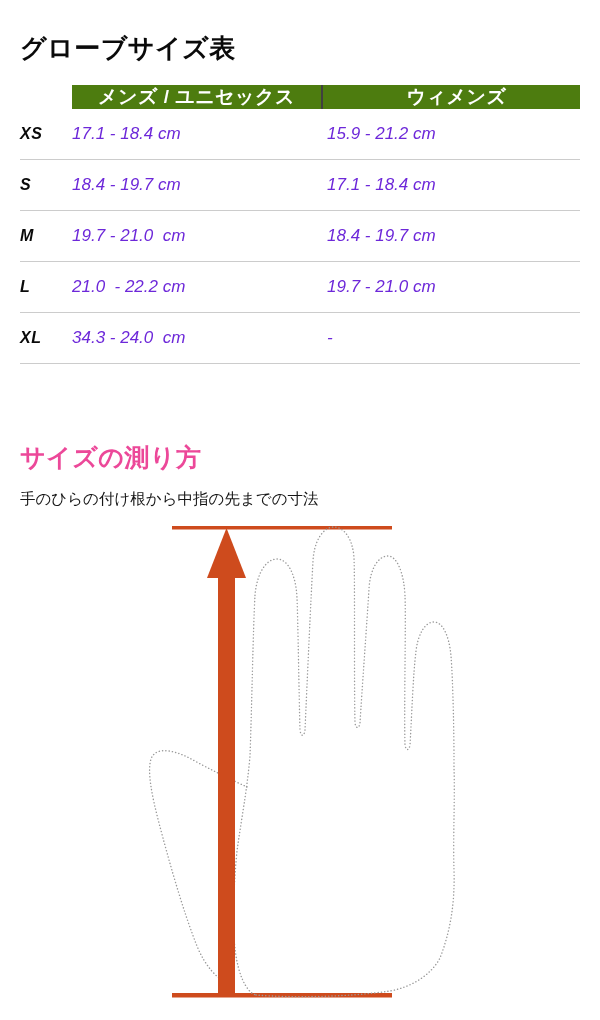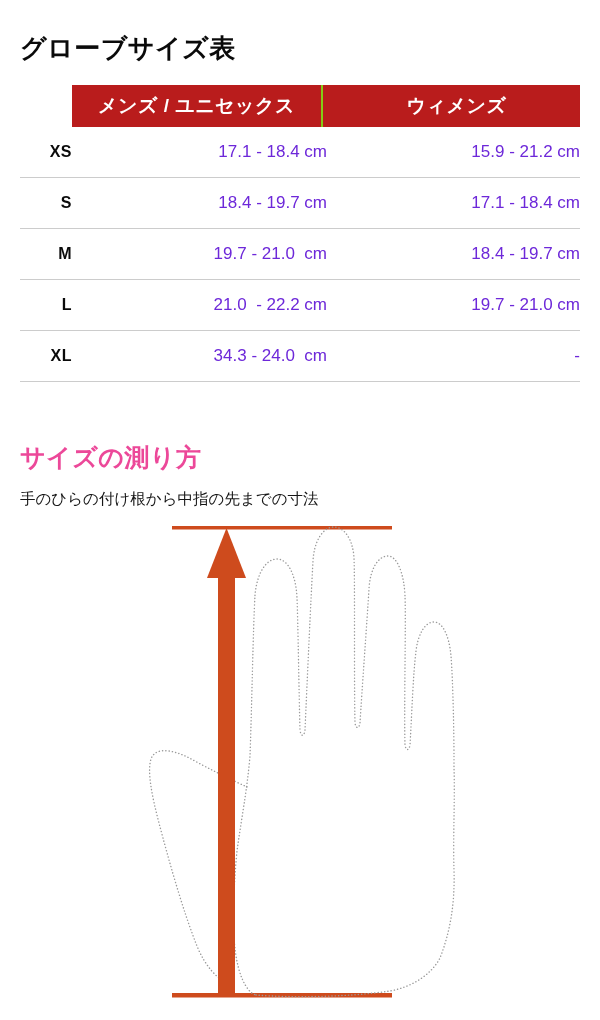--- a/index.html
+++ b/index.html
@@ -12,34 +12,34 @@
     overflow: hidden;
   }
   .title1 {
     position: absolute; left: 20px; top: 14px;
     font-size: 26px; font-weight: bold; color: #0a0a0a;
     letter-spacing: 0.5px;
   }
   
   .size-table { position: absolute; left: 20px; top: 85px; width: 560px; }
   .tbl-header {
-    display: flex; margin-left: 52px; height: 42px;
-    background: #b91c1c; color: #ffffff;
+    display: flex; margin-left: 52px; height: 24px;
+    background: #4d7c0f; color: #ffffff;
   }
   .tbl-header .hcell {
     display: flex; align-items: center; justify-content: center;
     font-weight: bold; font-size: 19px; letter-spacing: 0.5px;
   }
   .hcell.mens { width: 255px; }
-  .hcell.womens { width: 253px; border-left: 2px solid #84cc16; padding-left: 10px; }
+  .hcell.womens { width: 253px; border-left: 2px solid #404040; padding-left: 10px; }
   .tbl-row {
     display: flex; height: 50px; align-items: center;
     border-bottom: 1px solid #cccccc;
   }
-  .cell { text-align: right; }
+  .cell { text-align: left; font-style: italic; }
   .cell.size {
     width: 52px; font-weight: bold; font-size: 16px; color: #0a0a0a;
     letter-spacing: 0.5px;
   }
   .cell.val { font-size: 17px; white-space: pre; color: #6d28d9; }
   .cell.val.m { width: 255px; }
   .cell.val.w { width: 253px; }
 
   .title2 {
     position: absolute; left: 20px; top: 420px;

